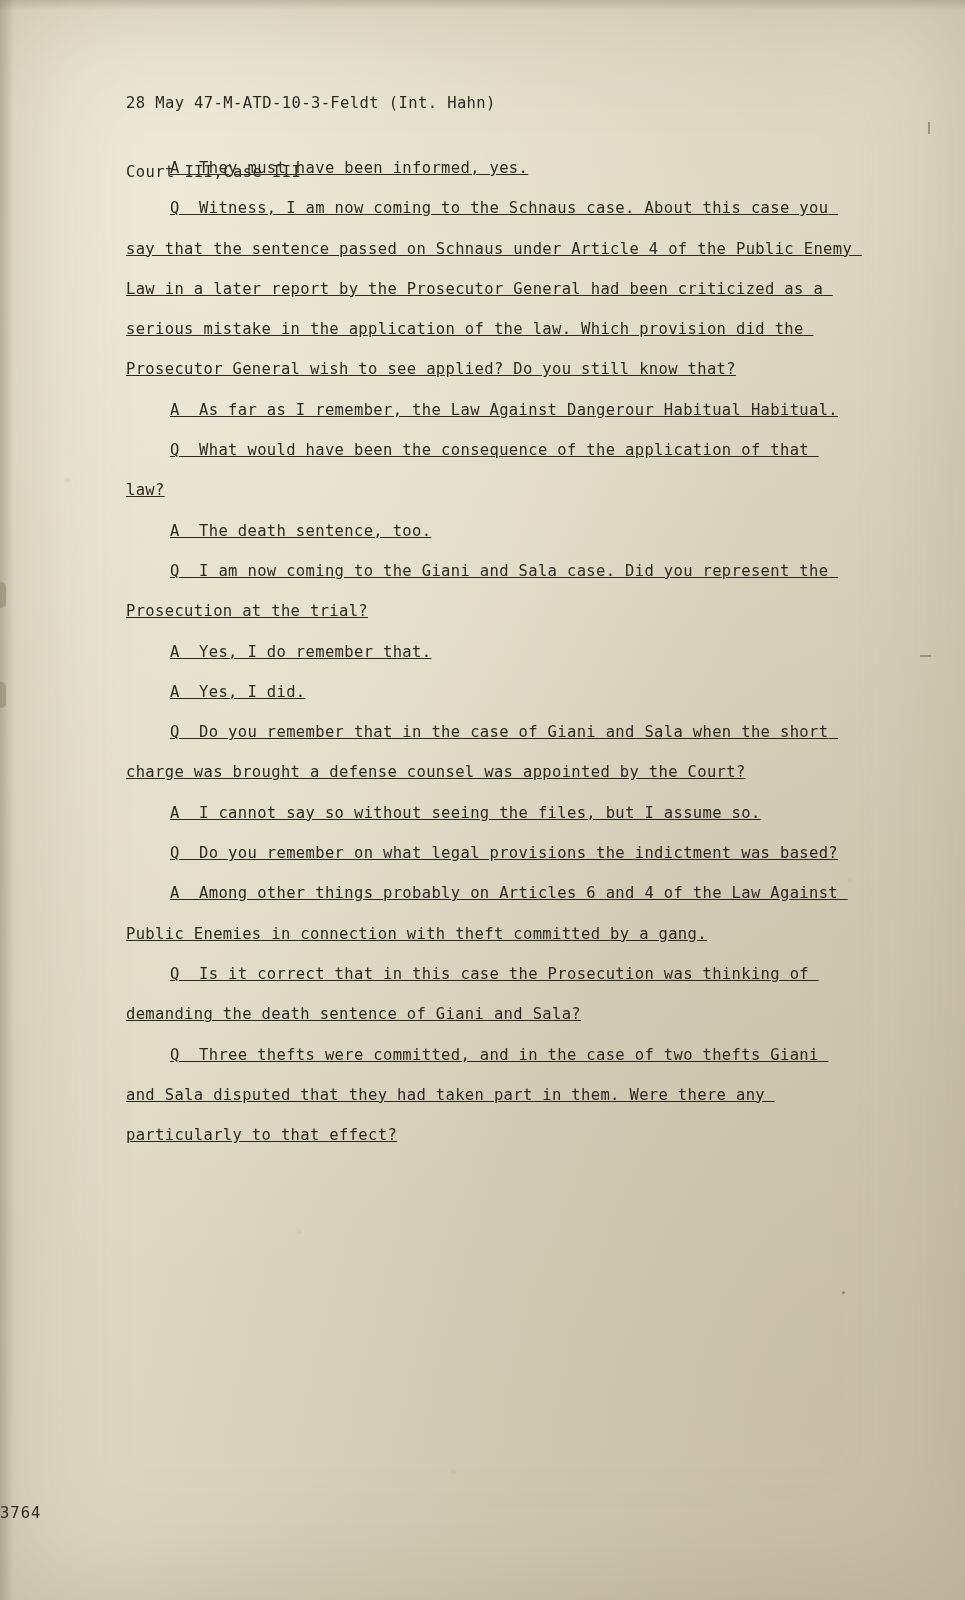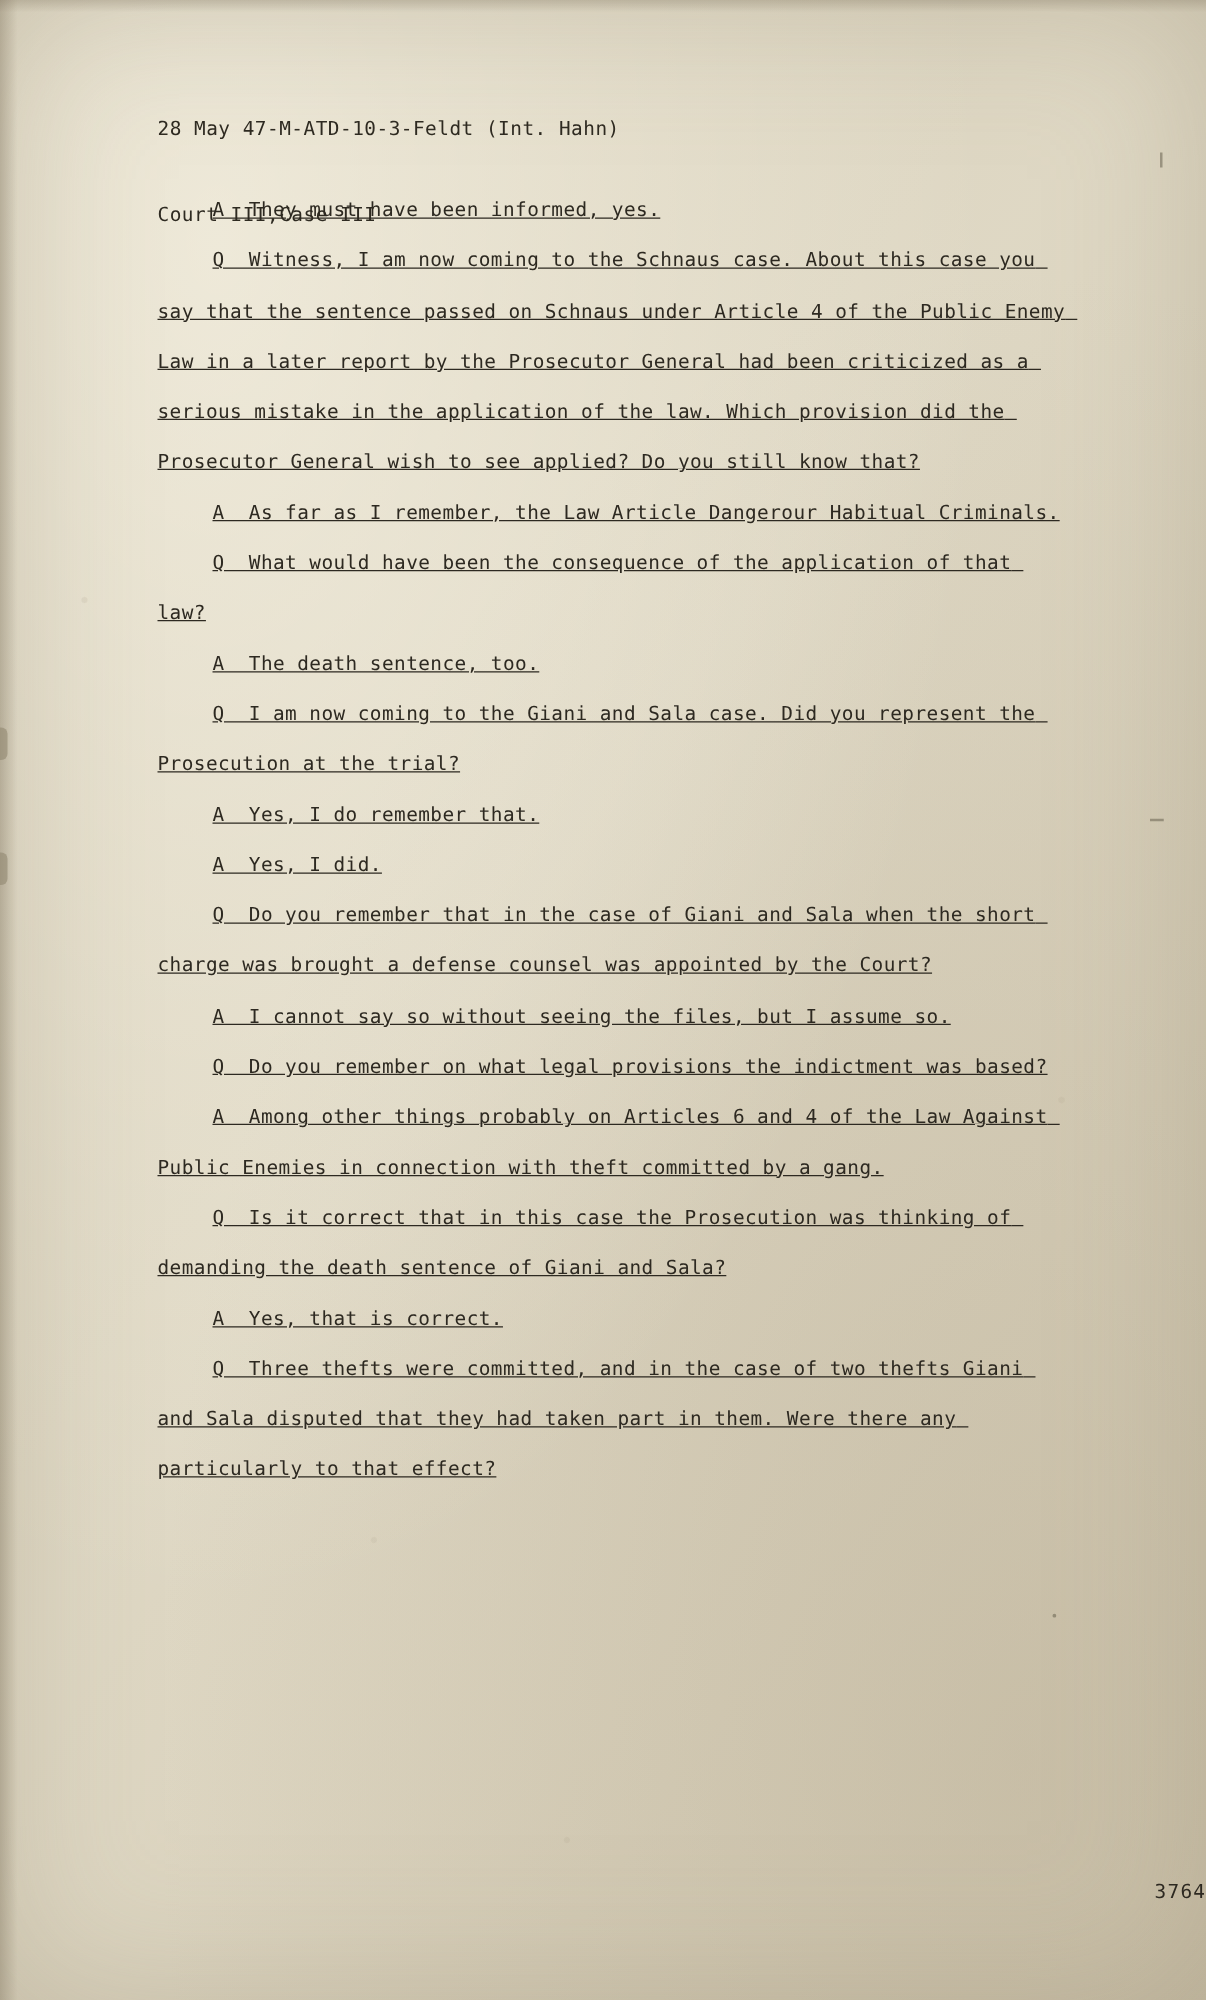--- a/index.html
+++ b/index.html
@@ -90,21 +90,21 @@
     white-space: pre-wrap;
     text-indent: 44px;
     text-decoration: underline;
   }
 
   .page-number {
     position: absolute;
     bottom: 78px;
     left: 0;
     width: 100%;
-    text-align: right;
+    text-align: left;
     font-size: 15.5px;
     color: #2d2921;
     letter-spacing: 1px;
   }
   .tick {
     position: absolute;
     background: #5d5746;
     opacity: 0.5;
   }
   .tick.t1 { left: 928px; top: 122px; width: 2px; height: 12px; }
@@ -126,30 +126,29 @@
   <div class="tick t3"></div>
 
   <div class="header">
     <div>28 May 47-M-ATD-10-3-Feldt (Int. Hahn)</div>
     <div>Court III,Case III</div>
   </div>
 
   <div class="body-text">
       <p class="para">A  They must have been informed, yes.</p>
       <p class="para">Q  Witness, I am now coming to the Schnaus case. About this case you say that the sentence passed on Schnaus under Article 4 of the Public Enemy Law in a later report by the Prosecutor General had been criticized as a serious mistake in the application of the law. Which provision did the Prosecutor General wish to see applied? Do you still know that?</p>
-      <p class="para">A  As far as I remember, the Law Article Dangerour Habitual Criminals.</p>
+      <p class="para">A  As far as I remember, the Law Against Dangerour Habitual Habitual.</p>
       <p class="para">Q  What would have been the consequence of the application of that law?</p>
       <p class="para">A  The death sentence, too.</p>
       <p class="para">Q  I am now coming to the Giani and Sala case. Did you represent the Prosecution at the trial?</p>
       <p class="para">A  Yes, I do remember that.</p>
       <p class="para">A  Yes, I did.</p>
       <p class="para">Q  Do you remember that in the case of Giani and Sala when the short charge was brought a defense counsel was appointed by the Court?</p>
       <p class="para">A  I cannot say so without seeing the files, but I assume so.</p>
       <p class="para">Q  Do you remember on what legal provisions the indictment was based?</p>
       <p class="para">A  Among other things probably on Articles 6 and 4 of the Law Against Public Enemies in connection with theft committed by a gang.</p>
       <p class="para">Q  Is it correct that in this case the Prosecution was thinking of demanding the death sentence of Giani and Sala?</p>
-      <p class="para">A  Yes, that is correct.</p>
       <p class="para">Q  Three thefts were committed, and in the case of two thefts Giani and Sala disputed that they had taken part in them. Were there any particularly to that effect?</p>
     </div>
 
   <div class="page-number">3764</div>
 
 </div>
 
 </body></html>

